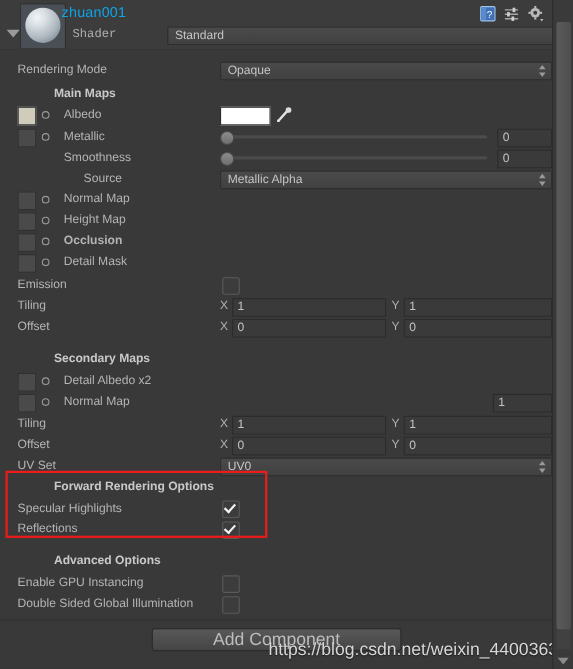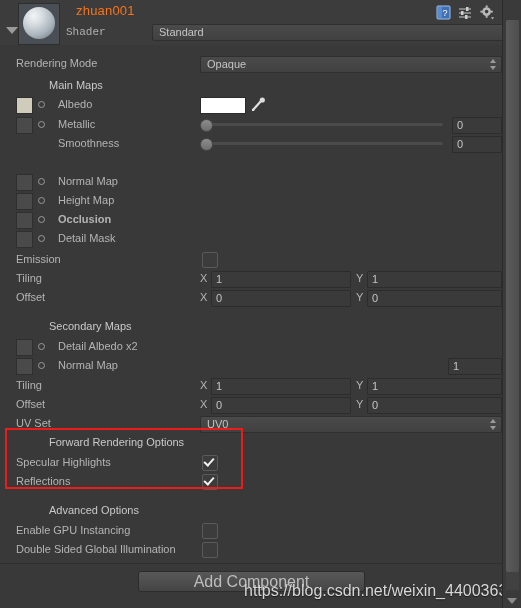--- a/index.html
+++ b/index.html
@@ -14,41 +14,41 @@
   
   .header{position:absolute;left:0;top:0;width:503px;height:45px;background:#3c3c3c;
           border-bottom:1px solid #2b2b2b;}
   .hdr-foldout{position:absolute;left:6px;top:27px;width:0;height:0;
                border-left:6px solid transparent;border-right:6px solid transparent;
                border-top:7px solid #9a9a9a;}
   .hdr-preview{position:absolute;left:18px;top:3px;width:40px;height:40px;
                background:#4a4f55;border:1px solid #2e2e2e;overflow:hidden;}
   .sphere{position:absolute;left:4px;top:3px;width:32px;height:32px;border-radius:50%;
           background:radial-gradient(circle at 34% 28%, #f2f5f7 0%, #d6dce1 28%, #aab4bc 62%, #7e8a94 85%, #68737c 100%);}
-  .hdr-title{position:absolute;left:76px;top:3px;font-size:13px;color:#f97316;letter-spacing:.2px;}
+  .hdr-title{position:absolute;left:56px;top:3px;font-size:13px;color:#0ea5e9;letter-spacing:.2px;}
   .hdr-shader-lbl{position:absolute;left:66px;top:26px;font-size:11px;color:#b0b0b0;font-family:Liberation Mono, monospace;}
   .hdr-icons{position:absolute;right:8px;top:5px;display:flex;gap:7px;align-items:center;}
   .ic{width:15px;height:15px;position:relative;display:block;}
 
   .shader-dd{position:absolute;left:112px;top:24px;width:385px;height:15px;
              background:linear-gradient(#4a4a4a,#414141);border:1px solid #2f2f2f;border-radius:2px;margin-left:40px;}
   .shader-dd .val{position:absolute;left:6px;top:1px;font-size:11px;color:#c4c4c4;}
   .dd-arrow{position:absolute;right:4px;top:4px;width:0;height:0;
             border-left:4px solid transparent;border-right:4px solid transparent;border-top:4px solid #9a9a9a;}
 
   
   .body{position:absolute;left:0;top:45px;width:503px;height:518px;background:#393939;
         border-right:1px solid #2b2b2b;}
 
   .row{position:relative;height:19px;}
   .lbl{position:absolute;top:3px;font-size:11px;color:#b4b4b4;white-space:nowrap;}
   .lbl.ind0{left:16px;}
   .lbl.ind2{left:58px;}
   .lbl.ind3{left:76px;}
-  .section{position:absolute;left:16px;top:3px;font-size:11px;font-weight:normal;color:#c9c9c9;padding-left:33px;}
+  .section{position:absolute;left:16px;top:3px;font-size:11px;font-weight:bold;color:#c9c9c9;padding-left:33px;}
 
   .swatch{position:absolute;left:16px;top:2px;width:15px;height:15px;
           background:#4a4a4a;border:1px solid #2f2f2f;}
   .swatch.albedo{background:#cfccbc;}
   .dot{position:absolute;top:6px;width:7px;height:7px;border-radius:50%;
        border:1px solid #9a9a9a;box-sizing:border-box;}
   .dot.d1{left:38px;}
 
   .dropdown{position:absolute;height:15px;background:linear-gradient(#4a4a4a,#414141);
             border:1px solid #2f2f2f;border-radius:2px;top:2px;}
@@ -197,20 +197,27 @@
     <div class="row" style="top:89px;position:absolute;left:0;width:503px;">
       <span class="lbl ind2">Smoothness</span>
       <span class="slider" style="left:200px;width:243px;">
         <span class="knob" style="left:0px;"></span>
       </span>
       <span class="field" style="left:452px;width:48px;">
         <span class="val">0</span>
       </span>
     </div>
 
+    <div class="row" style="top:108px;position:absolute;left:0;width:503px;">
+      <span class="lbl ind3">Source</span>
+      <div class="dropdown" style="left:200px;width:300px;">
+        <span class="val">Metallic Alpha</span>
+        <span class="dd-updown"></span>
+      </div>
+    </div>
 
     <div class="row" style="top:127px;position:absolute;left:0;width:503px;">
       <span class="swatch"></span>
       <span class="dot d1"></span>
       <span class="lbl ind2">Normal Map</span>
     </div>
 
     <div class="row" style="top:146px;position:absolute;left:0;width:503px;">
       <span class="swatch"></span>
       <span class="dot d1"></span>

